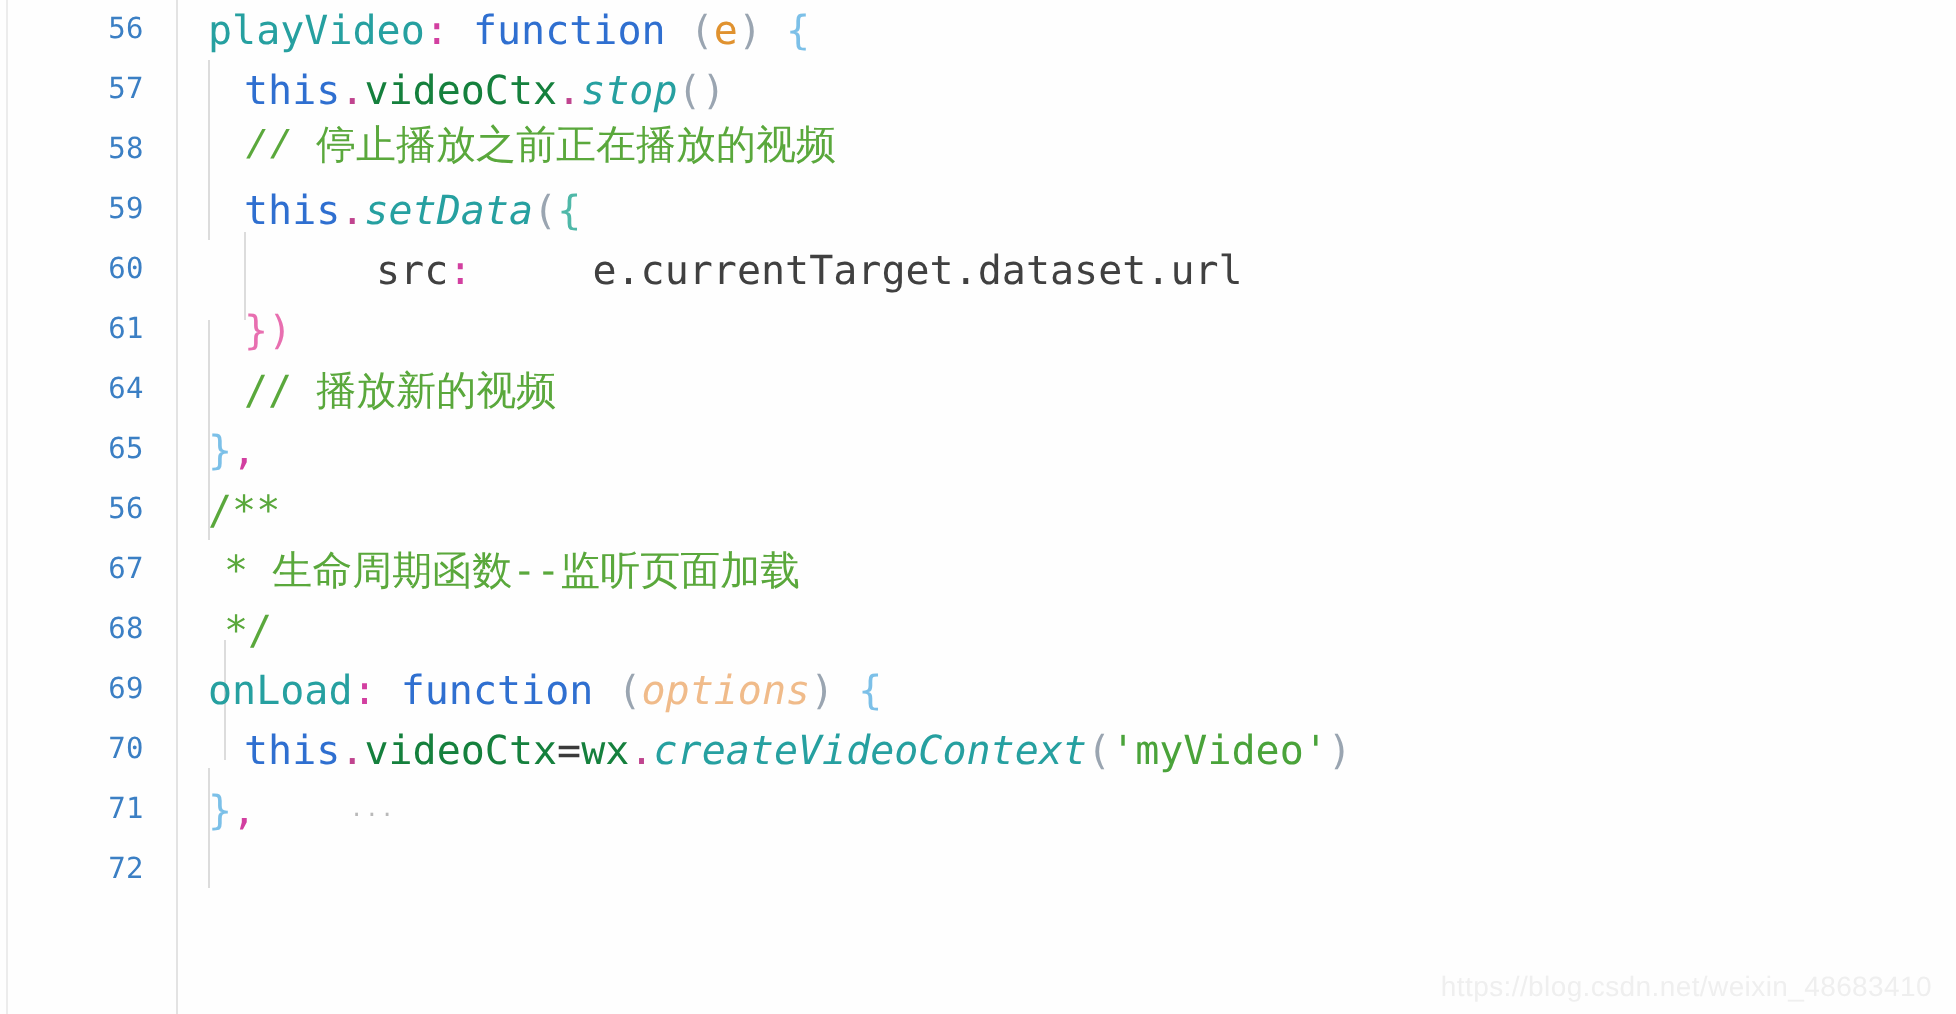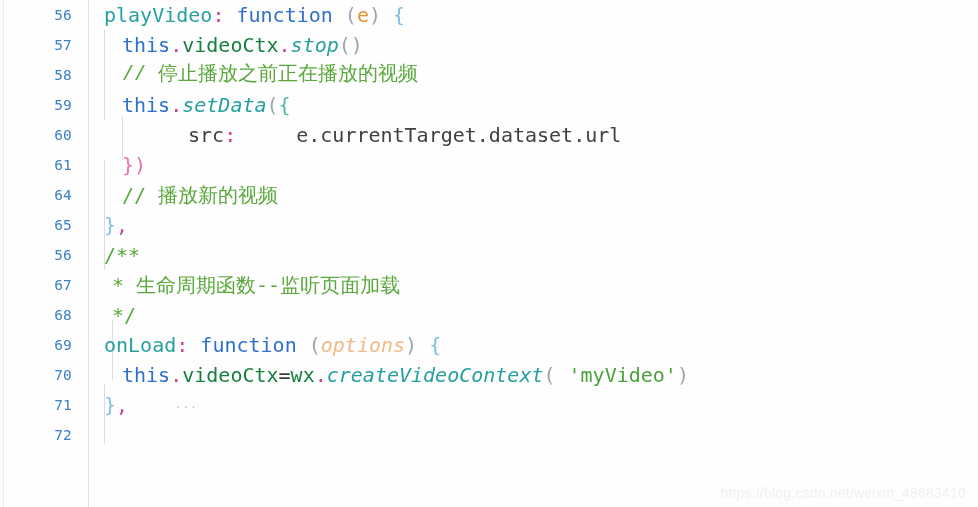--- a/index.html
+++ b/index.html
@@ -91,21 +91,21 @@
   .t-kw        { color: #2f6fd0; }            
   .t-param     { color: #e0922f; }            
   .t-paramsoft { color: #f0bb8a; font-style: italic; }            
   .t-paren     { color: #9aa5b1; }            
   .t-brace     { color: #7cc0e8; }            
   .t-brace2    { color: #4fb8a8; }            
   .t-brace-pink{ color: #e86fb0; }            
   .t-ident     { color: #15803d; }            
   .t-method    { color: #26a0a0; font-style: italic; }            
   .t-comment   { color: #5aa83c; }            
-  .t-string    { color: #4aa33a; margin-left: 13px; }            
+  .t-string    { color: #4aa33a; }            
   .t-plain     { color: #404040; margin-left: 48px; }            
   .t-dot       { color: #c0448f; }            
   .t-op        { color: #3b3b3b; }            
 
   
   .artifact {
     position: absolute;
     left: 175px;
     top: 400px;
     font-size: 11px;

